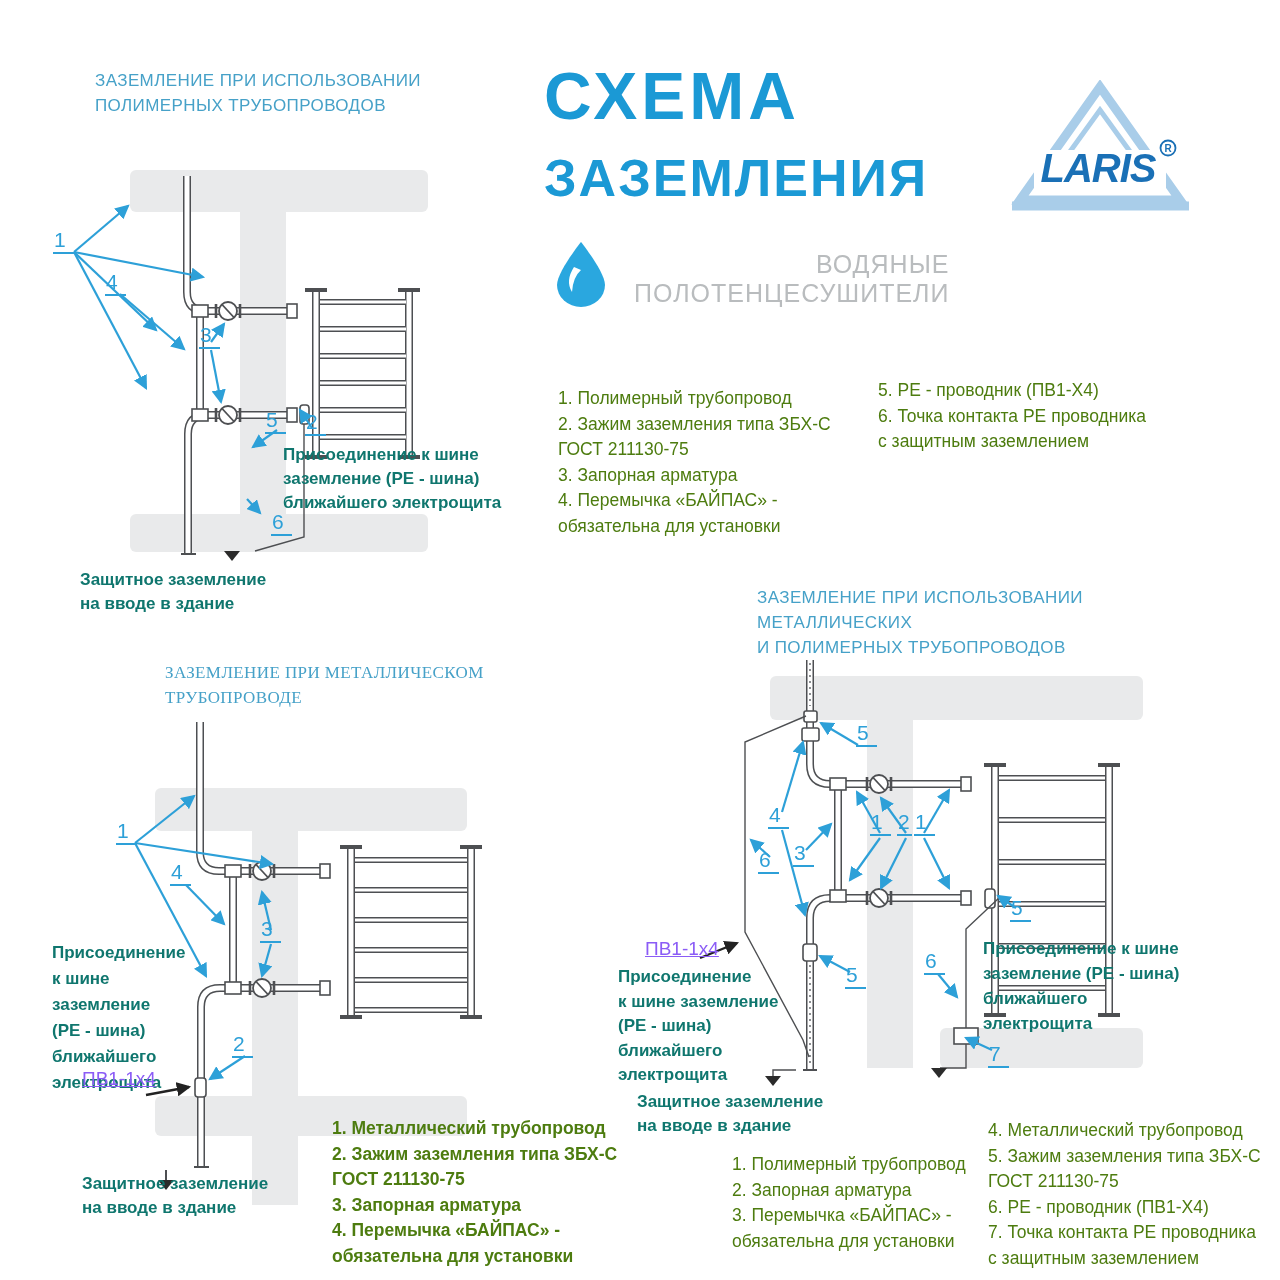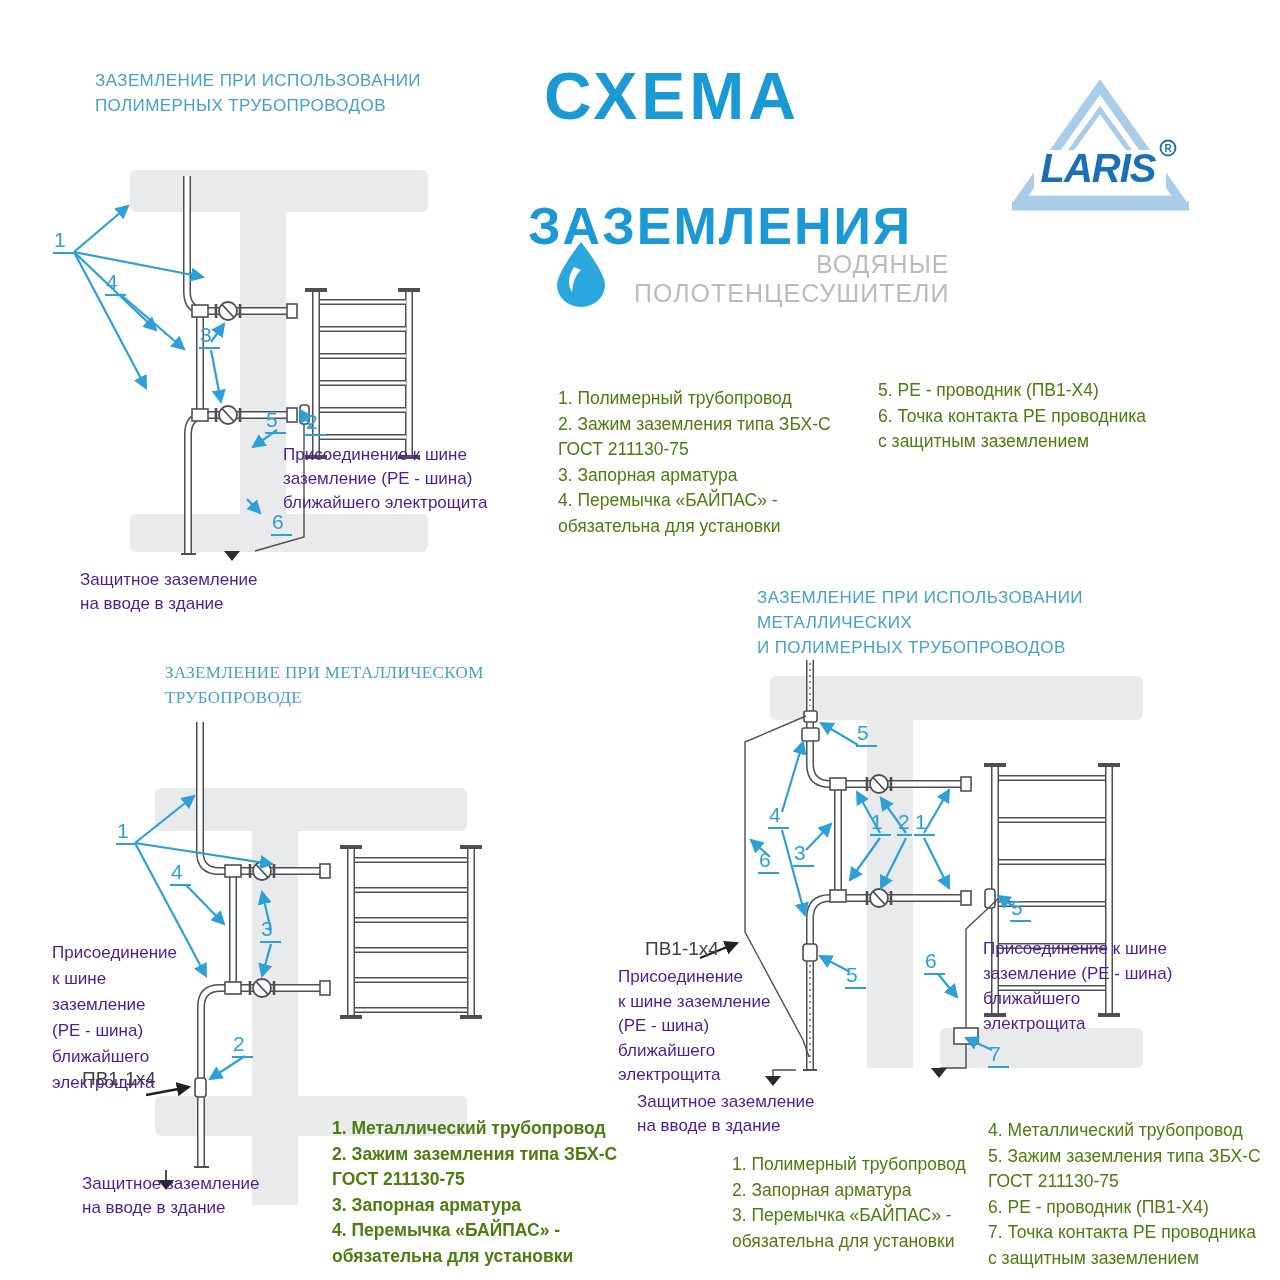--- a/index.html
+++ b/index.html
@@ -2,28 +2,28 @@
 <html><head>
 <meta charset="utf-8">
 <style>
   html,body{margin:0;padding:0;background:#fff;}
   .page{position:relative;width:1280px;height:1280px;background:#ffffff;overflow:hidden;
         font-family:"Liberation Sans","DejaVu Sans",sans-serif;}
   svg.canvas{position:absolute;left:0;top:0;width:1280px;height:1280px;}
   .abs{position:absolute;}
   .ml{white-space:pre-line;}
   .sec-title{color:#46a1c8;font-size:17px;line-height:25px;letter-spacing:.4px;font-weight:400;}
-  .lbl{color:#4c1d95;font-size:17px;line-height:24px;}
+  .lbl{color:#0f766e;font-size:17px;line-height:24px;font-weight:bold;}
   .leg{color:#4d7c0f;font-size:17.5px;line-height:25.5px;}
   .co{position:absolute;color:#2da0d8;font-size:21px;line-height:21px;
       border-bottom:2px solid #2da0d8;padding:0 8px 2px 1px;}
   .big1{color:#1b99d5;font-weight:bold;font-size:66px;letter-spacing:4px;}
   .big2{color:#1b99d5;font-weight:bold;font-size:52px;letter-spacing:2px;}
   .subt{color:#b9bcbe;font-size:25px;line-height:29px;letter-spacing:1px;text-align:right;}
-  .wire-lbl{color:#404040;font-size:19px;}
+  .wire-lbl{color:#8b5cf6;font-size:19px;text-decoration:underline;}
   
   .beam{fill:#e9eaeb;}
   .po{stroke:#4d4f52;stroke-width:8;fill:none;}
   .pi{stroke:#ffffff;stroke-width:5;fill:none;}
   .ro{stroke:#4d4f52;stroke-width:6;fill:none;}
   .ri{stroke:#ffffff;stroke-width:3;fill:none;}
   .cap{stroke:#4d4f52;stroke-width:4;fill:none;}
   .fit{fill:#fff;stroke:#4d4f52;stroke-width:1.6;}
   .wire{stroke:#4d4f52;stroke-width:1.4;fill:none;}
   .dash{stroke:#8a8d90;stroke-width:2;stroke-dasharray:2 4;fill:none;}
@@ -200,21 +200,21 @@
       <path class="ca" marker-end="url(#ab)" d="M924,833 L949,790"></path>
       <path class="ca" marker-end="url(#ab)" d="M924,838 L949,888"></path>
       <path class="ca" marker-end="url(#ab)" d="M850,972 L820,956"></path>
       <path class="ca" marker-end="url(#ab)" d="M1016,908 L998,896"></path>
       <path class="ca" marker-end="url(#ab)" d="M938,974 L957,997"></path>
       <path class="ca" marker-end="url(#ab)" d="M992,1050 L966,1038"></path>
     </g>
   </svg>
 
   <div class="abs big1" style="left:544px;top:58px;">СХЕМА</div>
-  <div class="abs big2" style="left:528px;top:148px;margin-top:48px;">ЗАЗЕМЛЕНИЯ</div>
+  <div class="abs big2" style="left:544px;top:148px;">ЗАЗЕМЛЕНИЯ</div>
 
   <svg class="abs" style="left:1008px;top:80px;" width="185" height="135" viewBox="0 0 185 135">
     <path d="M92,7 L172,120 L12,120 Z" fill="none" stroke="#a9cde9" stroke-width="9"></path>
     <path d="M92,30 L144,102 L40,102 Z" fill="none" stroke="#a9cde9" stroke-width="5"></path>
     <path d="M4,126 H181" stroke="#a9cde9" stroke-width="9"></path>
     <rect x="26" y="70" width="132" height="38" fill="#ffffff"></rect>
     <text x="90" y="102" font-size="40" font-weight="bold" font-style="italic" fill="#1a70b6" text-anchor="middle" font-family="Liberation Sans, sans-serif" letter-spacing="-1">LARIS</text>
     <circle cx="160" cy="68" r="7.5" fill="#fff" stroke="#1a70b6" stroke-width="1.8"></circle>
     <text x="160" y="72" font-size="10" font-weight="bold" fill="#1a70b6" text-anchor="middle" font-family="Liberation Sans, sans-serif">R</text>
   </svg>

